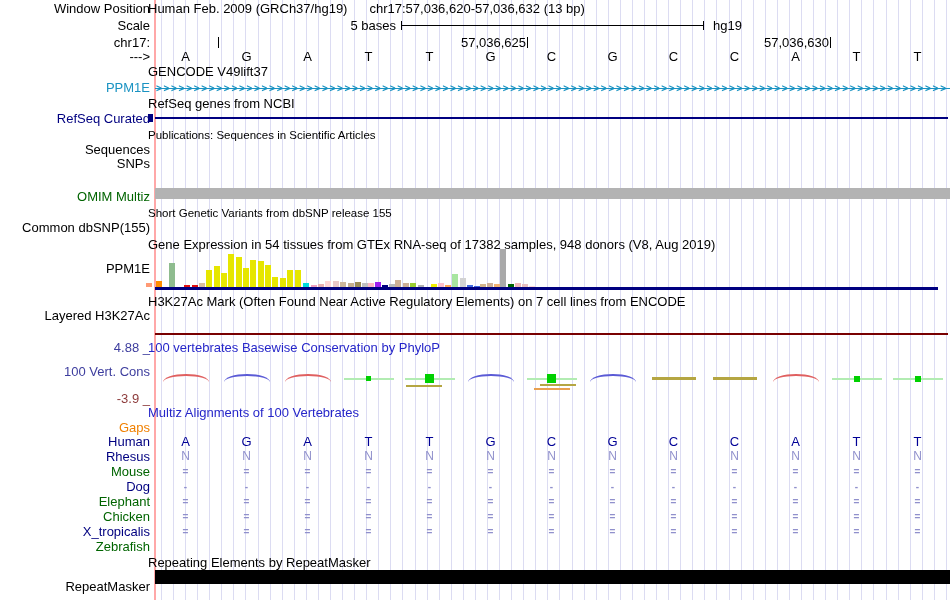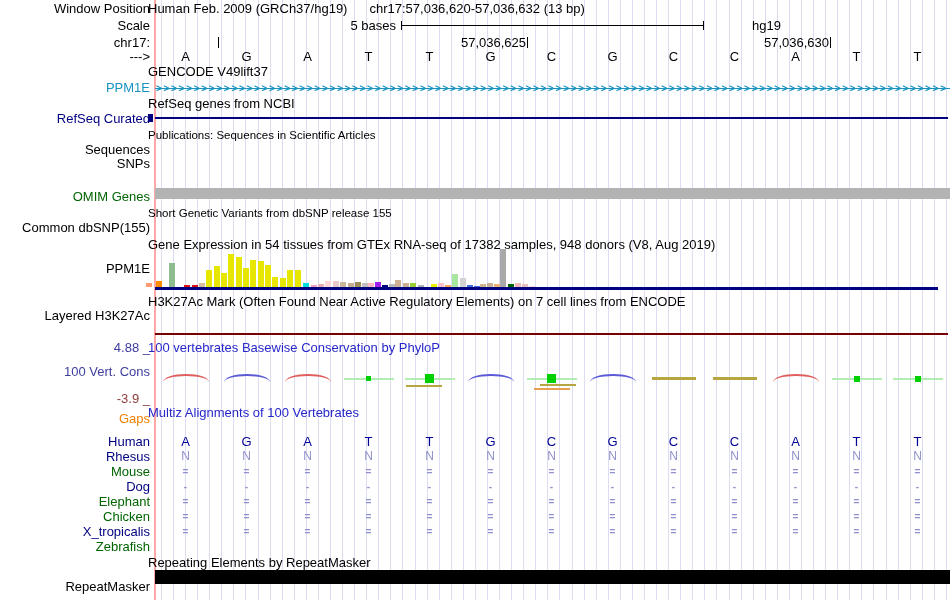--- a/index.html
+++ b/index.html
@@ -106,21 +106,21 @@
       <div class="vgrid" style="left: 945.9px;"></div>
     </div>
   <div class="edge"></div>
 
   <div class="lbl" style="top:2px">Window Position</div>
   <div class="title" style="top:2px"><span>Human Feb. 2009 (GRCh37/hg19)</span><span style="display:inline-block;width:22px"></span><span>chr17:57,036,620-57,036,632 (13 bp)</span></div>
 
   <div class="lbl" style="top:19px">Scale</div>
   <div class="pos" style="top:19px;right:554px">5 bases</div>
   <div class="bracket"></div>
-  <div class="pos" style="top:19px;left:752px">hg19</div>
+  <div class="pos" style="top:19px;left:713px">hg19</div>
 
   <div class="lbl" style="top:36px">chr17:</div>
   <div class="layer" id="coords">
       <div class="ctick" style="left: 218px;"></div>
       <div class="ctick" style="left: 527px;"></div>
       <div class="clabel" style="right: 424px;">57,036,625</div>
       <div class="ctick" style="left: 830px;"></div>
       <div class="clabel" style="right: 121px;">57,036,630</div>
     </div>
 
@@ -151,21 +151,21 @@
   <div class="title" style="top:97px">RefSeq genes from NCBI</div>
   <div class="lbl navy" style="top:112px">RefSeq Curated</div>
   <div class="hline" style="top:117px;left:155px;width:793px;height:2px;background:var(--navy)"></div>
   <div class="hline" style="top:114px;left:149px;width:4px;height:8px;background:var(--navy)"></div>
 
   <div class="title small" style="top:129px">Publications: Sequences in Scientific Articles</div>
   <div class="lbl" style="top:143px">Sequences</div>
   <div class="lbl" style="top:157px">SNPs</div>
 
   <div class="hline" style="top:188px;left:155px;width:795px;height:11px;background:var(--omim_gray)"></div>
-  <div class="lbl green" style="top:190px">OMIM Genes</div>
+  <div class="lbl green" style="top:190px">OMIM Multiz</div>
 
   <div class="title small" style="top:207px">Short Genetic Variants from dbSNP release 155</div>
   <div class="lbl" style="top:221px">Common dbSNP(155)</div>
 
   <div class="title" style="top:238px">Gene Expression in 54 tissues from GTEx RNA-seq of 17382 samples, 948 donors (V8, Aug 2019)</div>
   <div class="lbl" style="top:262px">PPM1E</div>
   <div class="layer" id="gtex">
       <div style="position: absolute; left: 146px; top: 283px; width: 6px; height: 4px; background: rgb(255, 154, 117);"></div>
       <div style="position: absolute; left: 156px; top: 281px; width: 6px; height: 6px; background: rgb(255, 140, 0);"></div>
       <div style="position: absolute; left: 169px; top: 263px; width: 6px; height: 24px; background: rgb(143, 188, 143);"></div>
@@ -246,21 +246,21 @@
       <div style="position: absolute; left: 712.5px; top: 377px; width: 44px; height: 3px; background: rgb(181, 166, 66);"></div>
       <div style="position: absolute; left: 772.5px; top: 374px; width: 46px; height: 6px; border-top: 2px solid rgb(224, 96, 96); border-radius: 50% / 100% 100% 0px 0px;"></div>
       <div style="position: absolute; left: 831.5px; top: 378px; width: 50px; height: 2px; background: rgb(178, 236, 178);"></div>
       <div style="position: absolute; left: 853.5px; top: 376px; width: 6px; height: 6px; background: rgb(0, 208, 0);"></div>
       <div style="position: absolute; left: 892.5px; top: 378px; width: 50px; height: 2px; background: rgb(178, 236, 178);"></div>
       <div style="position: absolute; left: 914.5px; top: 376px; width: 6px; height: 6px; background: rgb(0, 208, 0);"></div>
     </div>
   <div class="lbl minred" style="top:392px">-3.9 _</div>
 
   <div class="title tblue" style="top:406px">Multiz Alignments of 100 Vertebrates</div>
-  <div class="lbl orange" style="top:412px">Gaps</div>
+  <div class="lbl orange" style="top:421px">Gaps</div>
   <div class="layer" id="multiz">
       <div class="lbl navy" style="top: 435px;">Human</div>
       <div class="sym human" style="left: 155px; top: 435px;">A</div>
       <div class="sym human" style="left: 216px; top: 435px;">G</div>
       <div class="sym human" style="left: 277px; top: 435px;">A</div>
       <div class="sym human" style="left: 338px; top: 435px;">T</div>
       <div class="sym human" style="left: 399px; top: 435px;">T</div>
       <div class="sym human" style="left: 460px; top: 435px;">G</div>
       <div class="sym human" style="left: 521px; top: 435px;">C</div>
       <div class="sym human" style="left: 582px; top: 435px;">G</div>

